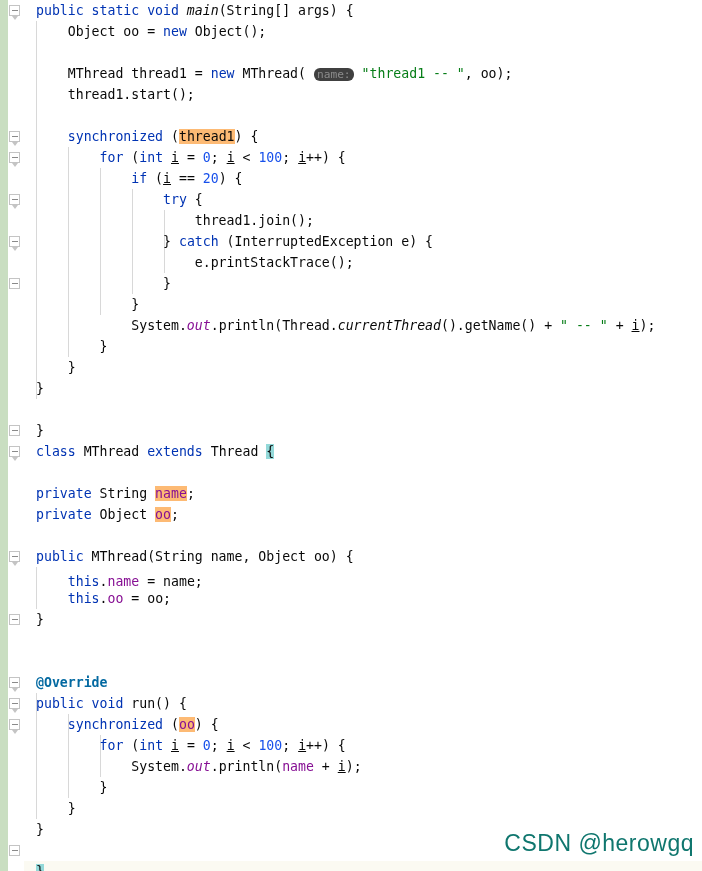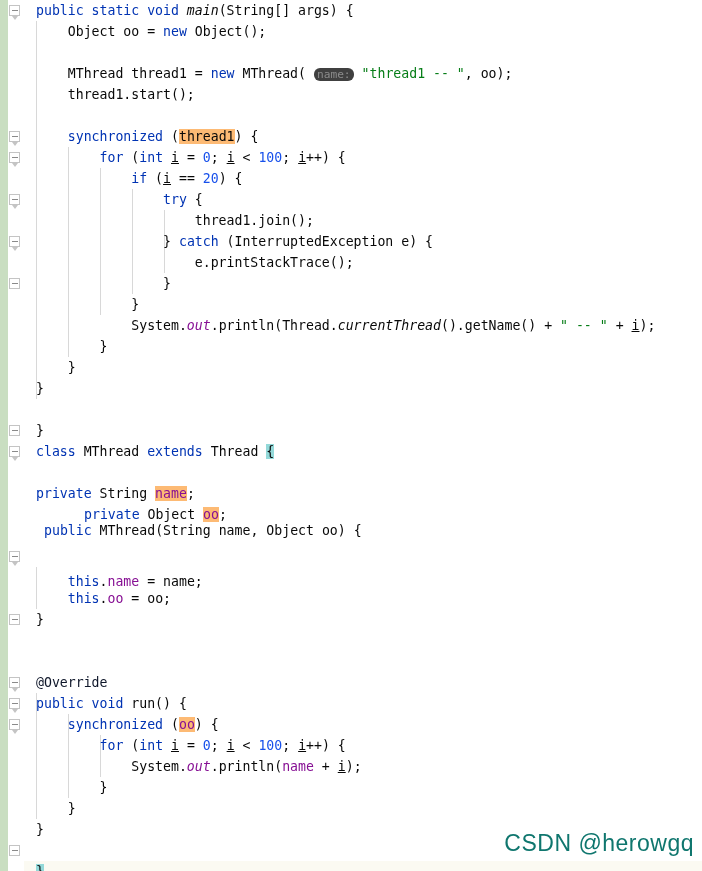--- a/index.html
+++ b/index.html
@@ -110,21 +110,21 @@
     z-index: 1;
   }
 
   
   .kw   { color: #0033b3; }            
   .num  { color: #1750eb; }            
   .str  { color: #067d17; }            
   .fld  { color: #871094; }            
   .fldi { color: #871094; font-style: italic; margin-top: 41px; }
   .sm   { font-style: italic; color: #080808; }  
-  .ann  { color: #0f172a; }            
+  .ann  { color: #0369a1; font-weight: bold; }            
   .loc  { text-decoration: underline; text-decoration-color: #080808; }
   .hl   { background: #fdba74; }       
   .brace{ background: #93d9d9; }       
   .hint {
     background: #404040;
     color: #8c8c8c;
     border-radius: 6px;
     padding: 0 3px;
     font-size: 11.2px;
   }
@@ -179,23 +179,23 @@
       <div class="line" style="top: 294px;"><span class="txt">            <span>}</span></span></div>
       <div class="line" style="top: 315px;"><span class="txt">            <span>System.</span><span class="fldi">out</span><span>.println(Thread.</span><span class="sm">currentThread</span><span>().getName() + </span><span class="str">" -- "</span><span> + </span><span class="loc">i</span><span>);</span></span></div>
       <div class="line" style="top: 336px;"><span class="txt">        <span>}</span></span></div>
       <div class="line" style="top: 357px;"><span class="txt">    <span>}</span></span></div>
       <div class="line" style="top: 378px;"><span class="txt"><span>}</span></span></div>
       <div class="line" style="top: 399px;"><span class="txt"></span></div>
       <div class="line" style="top: 420px;"><span class="txt"><span>}</span></span></div>
       <div class="line" style="top: 441px;"><span class="txt"><span class="kw">class </span><span>MThread </span><span class="kw">extends </span><span>Thread </span><span class="brace">{</span></span></div>
       <div class="line" style="top: 462px;"><span class="txt"></span></div>
       <div class="line" style="top: 483px;"><span class="txt"><span class="kw">private </span><span>String </span><span class="fld hl">name</span><span>;</span></span></div>
-      <div class="line" style="top: 504px; padding-left: 48px;"><span class="txt"><span class="kw">private </span><span>Object </span><span class="fld hl">oo</span><span>;</span></span></div>
+      <div class="line" style="top: 504px;"><span class="txt"><span class="kw">private </span><span>Object </span><span class="fld hl">oo</span><span>;</span></span></div>
       <div class="line" style="top: 525px;"><span class="txt"></span></div>
-      <div class="line" style="top: 520px; padding-left: 8px;"><span class="txt"><span class="kw">public </span><span>MThread(String name, Object oo) {</span></span></div>
+      <div class="line" style="top: 546px;"><span class="txt"><span class="kw">public </span><span>MThread(String name, Object oo) {</span></span></div>
       <div class="line" style="top: 563px; margin-top: 8px;"><span class="txt">    <span class="kw">this</span><span>.</span><span class="fld">name</span><span> = name;</span></span></div>
       <div class="line" style="top: 588px;"><span class="txt">    <span class="kw">this</span><span>.</span><span class="fld">oo</span><span> = oo;</span></span></div>
       <div class="line" style="top: 609px;"><span class="txt"><span>}</span></span></div>
       <div class="line" style="top: 630px;"><span class="txt"></span></div>
       <div class="line" style="top: 651px;"><span class="txt"></span></div>
       <div class="line" style="top: 672px;"><span class="txt"><span class="ann">@Override</span></span></div>
       <div class="line" style="top: 693px;"><span class="txt"><span class="kw">public </span><span class="kw">void </span><span>run() {</span></span></div>
       <div class="line" style="top: 714px;"><span class="txt">    <span class="kw">synchronized </span><span>(</span><span class="fld hl">oo</span><span>) {</span></span></div>
       <div class="line" style="top: 735px;"><span class="txt">        <span class="kw">for </span><span>(</span><span class="kw">int </span><span class="loc">i</span><span> = </span><span class="num">0</span><span>; </span><span class="loc">i</span><span> &lt; </span><span class="num">100</span><span>; </span><span class="loc">i</span><span>++) {</span></span></div>
       <div class="line" style="top: 756px;"><span class="txt">            <span>System.</span><span class="fldi">out</span><span>.println(</span><span class="fld">name</span><span> + </span><span class="loc">i</span><span>);</span></span></div>

